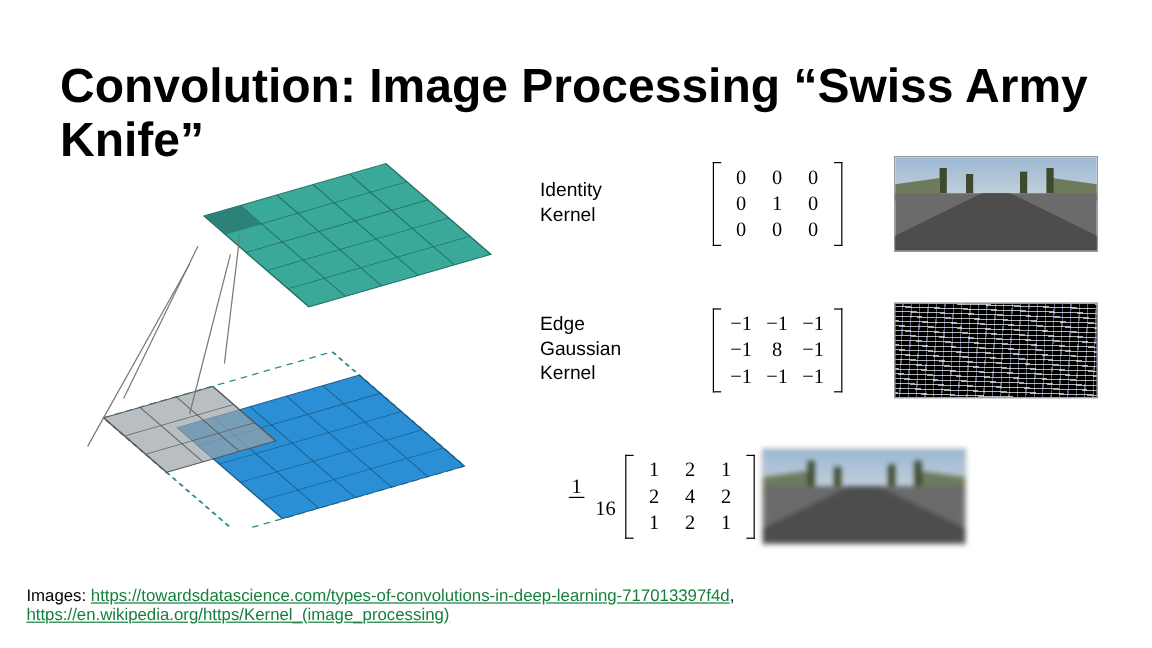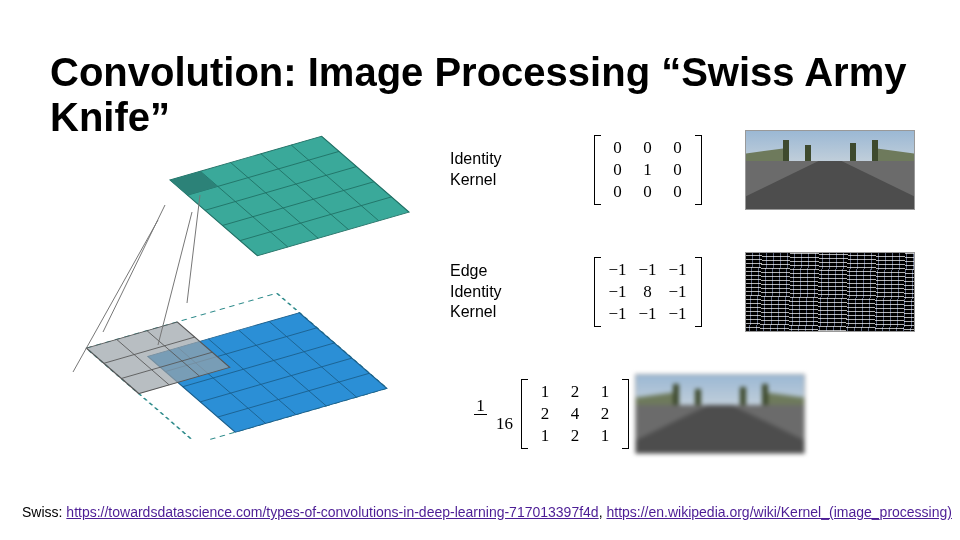--- a/index.html
+++ b/index.html
@@ -110,21 +110,21 @@
   .edge-road { position:absolute; bottom:0; left:50%; width:220px; height:62%; transform:translateX(-50%);
     clip-path: polygon(45% 0, 55% 0, 100% 100%, 0 100%);
     border-left:1px solid #dde; border-right:1px solid #dde; }
   .footer {
     position: absolute;
     bottom: 20px;
     left: 22px;
     font-size: 14px;
     color: #000;
   }
-  .footer a { color: #4c1d95; text-decoration: underline; }
+  .footer a { color: #15803d; text-decoration: underline; }
 </style>
 </head>
 <body>
 
 <h1 class="title">Convolution: Image Processing “Swiss Army Knife”</h1>
 
 <div class="diagram">
 <svg viewBox="0 0 380 320" width="380" height="320">
 
   <g transform="translate(60,230) scale(1,0.5) rotate(-30)">
@@ -202,21 +202,21 @@
         <div class="scene-road"></div>
       <div class="scene-tree t1"></div>
         <div class="scene-tree t2"></div>
         <div class="scene-tree t3"></div>
         <div class="scene-tree t4"></div>
     </div>
   </div>
 
   <div class="kernel-row">
     <div class="kernel-label" style="white-space:pre-line">Edge
-Identity
+Gaussian
 Kernel</div>
     <div class="matrix-wrap">
       <div class="matrix">
         <div class="bracket left"></div>
         <div class="mgrid">
           <span>−1</span>
           <span>−1</span>
           <span>−1</span>
           <span>−1</span>
           <span>8</span>
@@ -266,14 +266,14 @@
       <div class="scene-tree t1"></div>
         <div class="scene-tree t2"></div>
         <div class="scene-tree t3"></div>
         <div class="scene-tree t4"></div>
     </div>
   </div>
 
 </div>
 
 <div class="footer">
-  <span>Swiss: </span><a href="#">https://towardsdatascience.com/types-of-convolutions-in-deep-learning-717013397f4d</a><span>, </span><a href="#">https://en.wikipedia.org/wiki/Kernel_(image_processing)</a>
+  <span>Images: </span><a href="#">https://towardsdatascience.com/types-of-convolutions-in-deep-learning-717013397f4d</a><span>, </span><a href="#">https://en.wikipedia.org/https/Kernel_(image_processing)</a>
 </div>
 
 </body></html>

